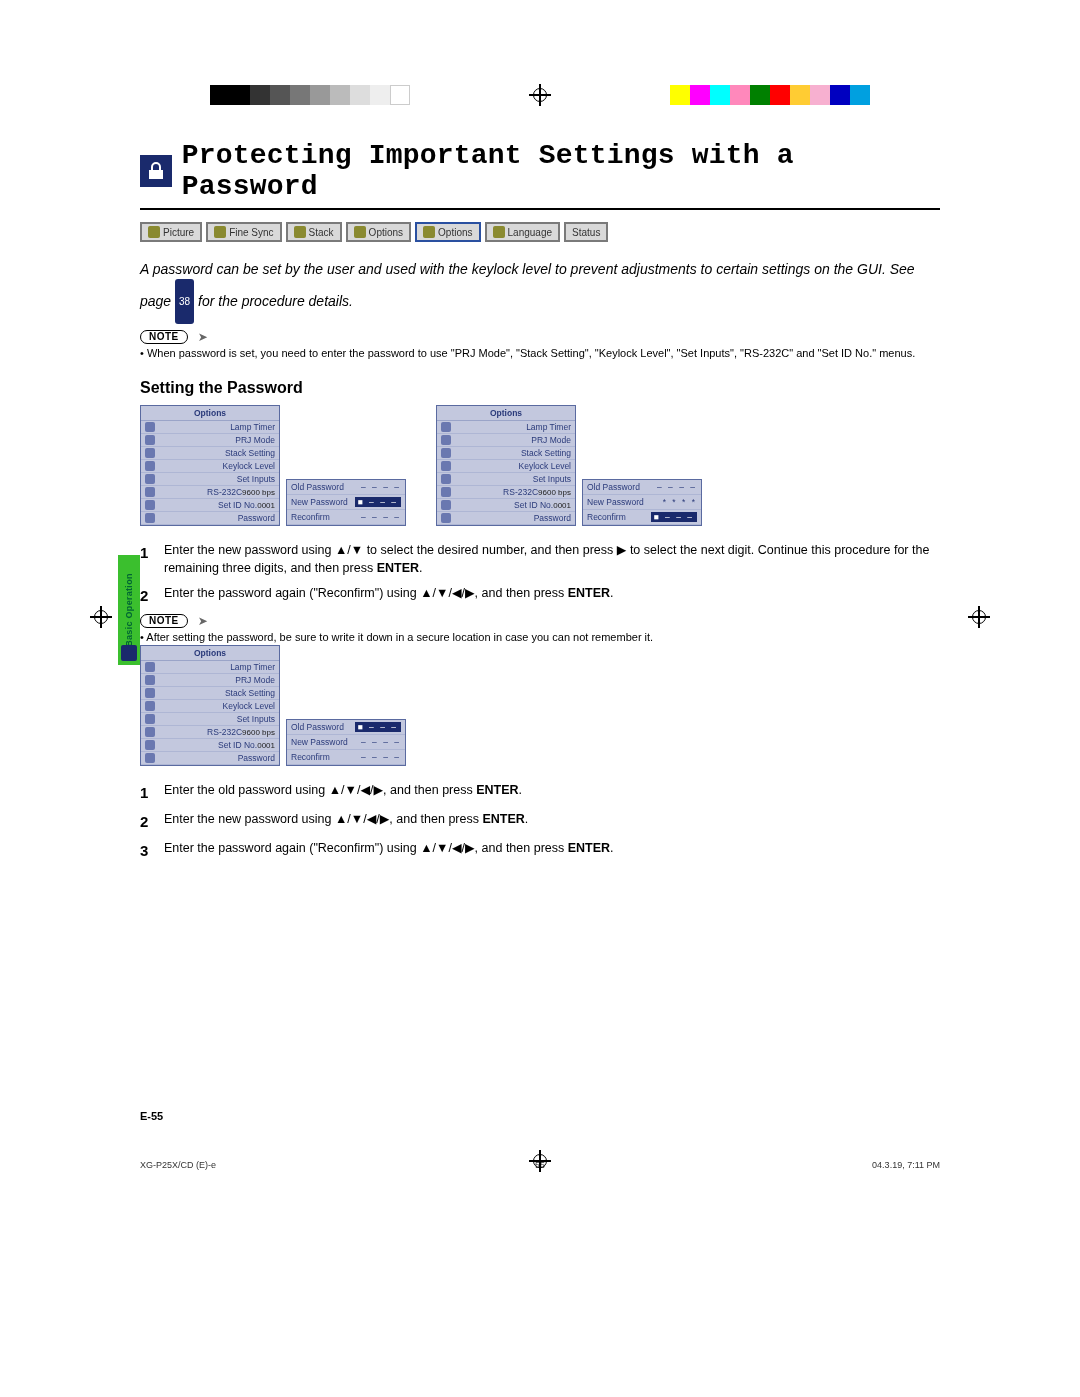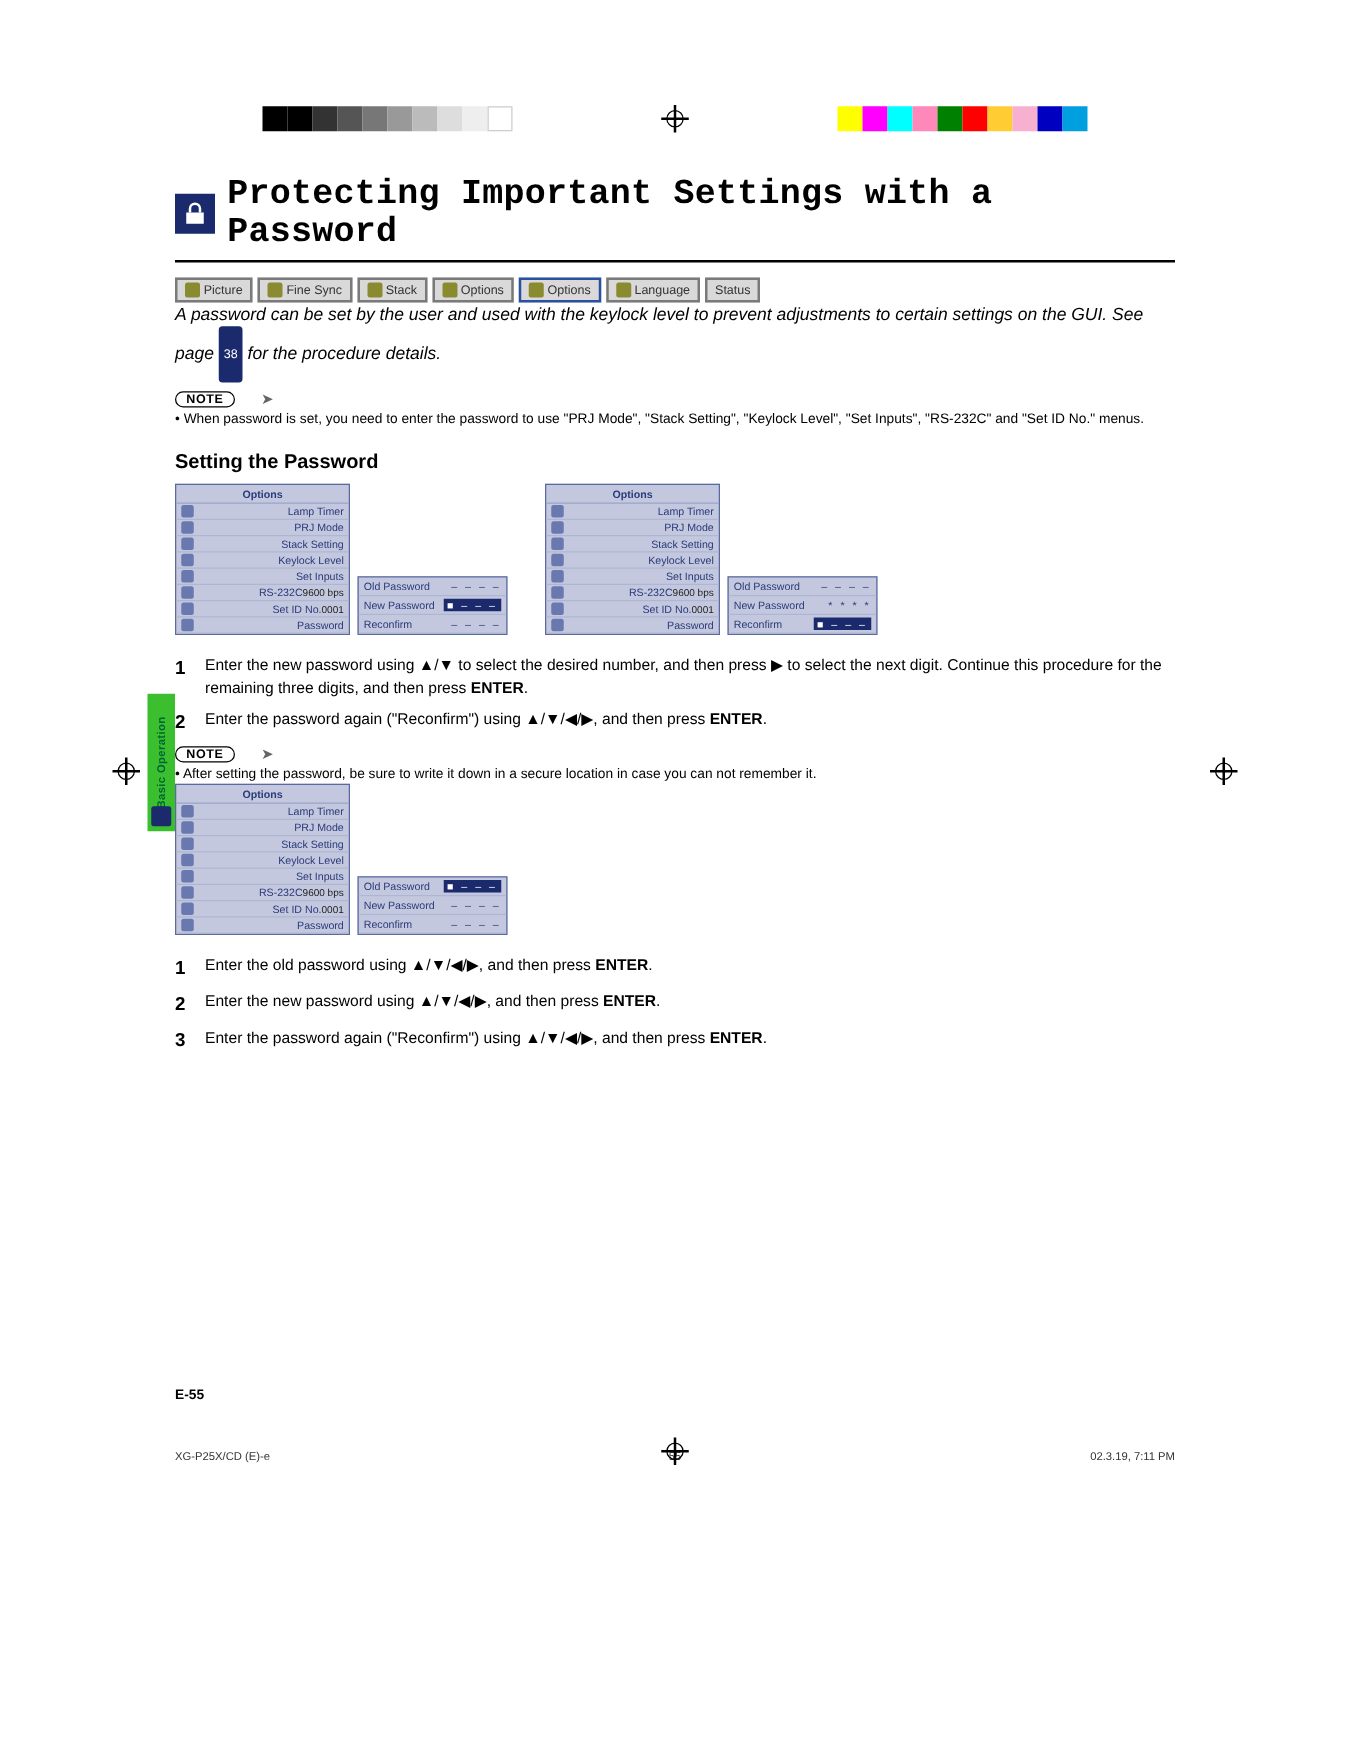--- a/index.html
+++ b/index.html
@@ -46,39 +46,39 @@
   .title-row { display: flex; align-items: center; gap: 10px; margin-bottom: 6px; }
   .title-icon {
     width: 32px; height: 32px; background: #1a2a6c;
     display: flex; align-items: center; justify-content: center;
     color: #fff; font-size: 18px;
   }
   h1 { font-size: 28px; font-weight: bold; letter-spacing: 0.2px; font-family: Liberation Mono, monospace; }
   .title-rule { border: 0; border-top: 2px solid #000; margin-bottom: 12px; }
 
   
-  .tabs { display: flex; gap: 4px; }
+  .tabs { display: flex; gap: 4px; margin-bottom: 18px; }
   .tab {
     border: 2px solid #7a7a7a; background: #d9d9d9;
     padding: 2px 6px; font-size: 10px; color: #333;
     display: flex; align-items: center; gap: 3px; height: 20px;
   }
   .tab.sel { border-color: #2a50a0; }
   .tab .ti { width: 12px; height: 12px; background: #8a8a30; border-radius: 2px; }
 
   
   .intro { font-style: italic; font-size: 14px; line-height: 1.35; margin-bottom: 6px; }
   .pgref {
     display: inline-block; background: #1a2a6c; color: #fff;
     font-style: normal; font-size: 10px; padding: 16px 4px; border-radius: 3px;
     vertical-align: 1px;
   }
 
   
-  .note-row { display: flex; align-items: center; gap: 21px; margin: 6px 0 2px 0; }
+  .note-row { display: flex; gap: 10px; margin: 6px 0 2px 0; }
   .note-badge {
     border: 1.5px solid #000; border-radius: 10px; padding: 0 8px;
     font-size: 10px; font-weight: bold; letter-spacing: 0.5px;
   }
   .note-arrow { font-size: 12px; color: #666; }
   .bullet-note {
     font-size: 11px; line-height: 1.35; margin-left: 0;
     text-indent: -8px; padding-left: 8px;
   }
 
@@ -462,17 +462,17 @@
     </div>
   </div>
 
 </div>
 
 <div class="pagenum">E-55</div>
 
 <div class="footer">
   <span>XG-P25X/CD (E)-e</span>
   <span class="fmid">55</span>
-  <span>02.3.19, 7:11 PM</span>
+  <span>04.3.19, 7:11 PM</span>
 </div>
 <span class="regmark foot-reg">
     <span class="circ"></span>
   </span>
 
 </body></html>

